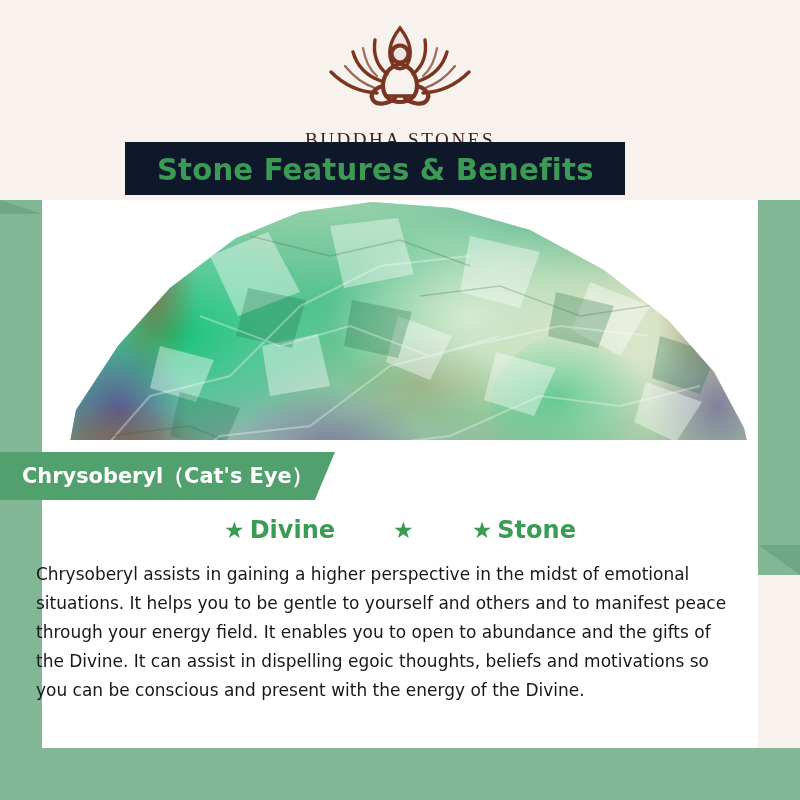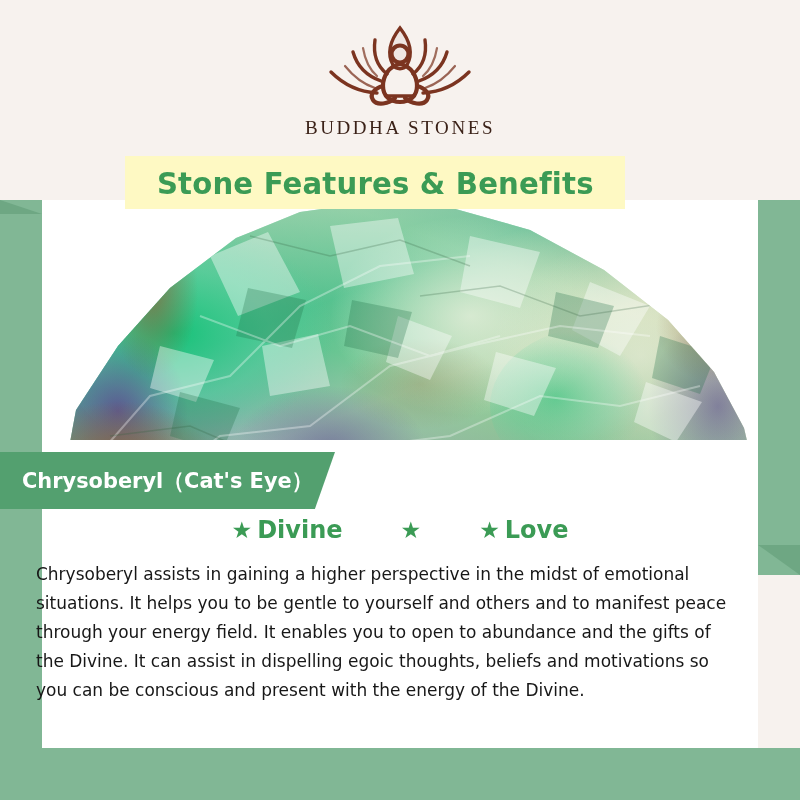--- a/index.html
+++ b/index.html
@@ -34,36 +34,36 @@
     position: absolute;
     top: 18px; left: 0;
     width: 800px;
     text-align: center;
   }
 
   .logo-mark { display: block; margin: 0 auto; }
 
   .logo-text {
     display: block;
-    margin-top: 4px;
+    margin-top: 16px;
     font-family: "Liberation Serif", serif;
     font-size: 19px;
     letter-spacing: 2.6px;
     color: #3b2218;
     font-weight: 400;
   }
 
   
   .title-banner {
     position: absolute;
-    top: 156px;
+    top: 142px;
     left: 125px;
     width: 500px;
     height: 53px;
-    background: #fef9c3;
+    background: #0f172a;
     display: flex;
     align-items: center;
     justify-content: center;
     z-index: 6;
   }
 
   .title-text {
     font-family: "DejaVu Sans", sans-serif;
     font-weight: bold;
     font-size: 31px;
@@ -117,21 +117,21 @@
     background: #ffffff;
     z-index: 5;
   }
 
   
   .name-ribbon {
     position: absolute;
     left: 0;
     top: 452px;
     width: 335px;
-    height: 57px;
+    height: 48px;
     background: #53a06f;
     z-index: 8;
     clip-path: polygon(0 0, 100% 0, 94% 100%, 0 100%);
     display: flex;
     align-items: center;
   }
 
   .name-text {
     margin-left: 22px;
     color: #ffffff;
@@ -329,19 +329,19 @@
   <div class="benefits">
     <div class="benefit">
       <span class="star">★</span>
       <span>Divine</span>
     </div>
     <div class="benefit">
       <span class="star">★</span>
     </div>
     <div class="benefit">
       <span class="star">★</span>
-      <span>Love</span>
+      <span>Stone</span>
     </div>
   </div>
 
   <p class="description">Chrysoberyl assists in gaining a higher perspective in the midst of emotional situations. It helps you to be gentle to yourself and others and to manifest peace through your energy field. It enables you to open to abundance and the gifts of the Divine. It can assist in dispelling egoic thoughts, beliefs and motivations so you can be conscious and present with the energy of the Divine.</p>
 
 </div>
 
 </body></html>

